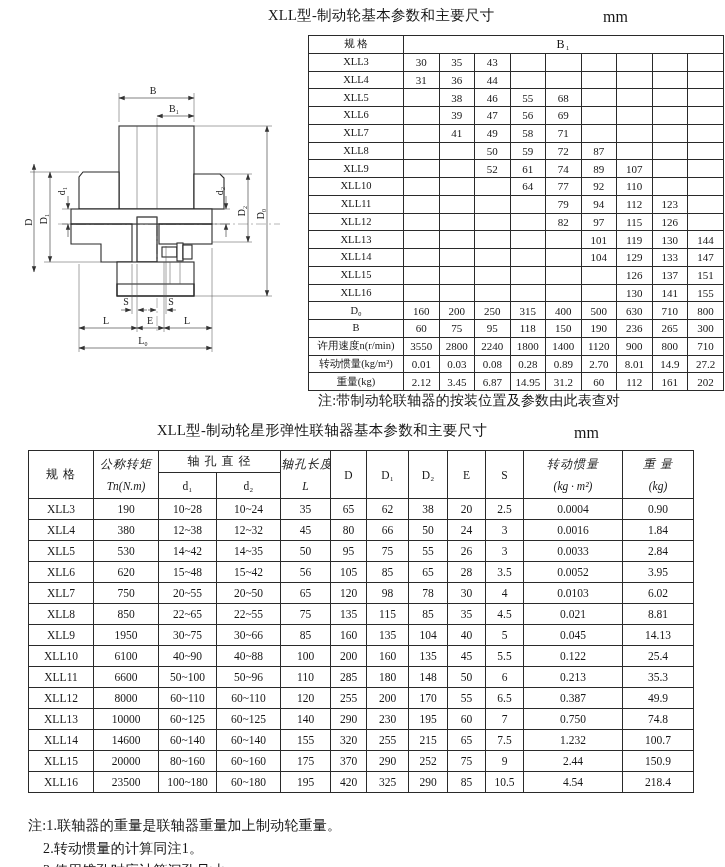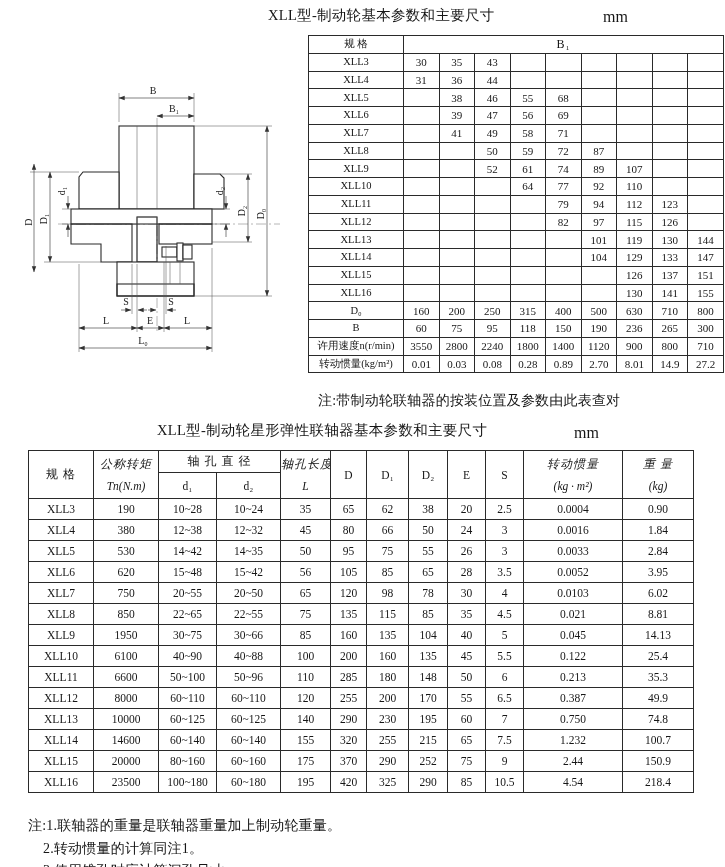--- a/index.html
+++ b/index.html
@@ -384,20 +384,32 @@
         <td class="lbl">转动惯量(kg/m²)</td>
         <td>0.01</td>
         <td>0.03</td>
         <td>0.08</td>
         <td>0.28</td>
         <td>0.89</td>
         <td>2.70</td>
         <td>8.01</td>
         <td>14.9</td>
         <td>27.2</td>
+      </tr>
+      <tr>
+        <td class="lbl">重量(kg)</td>
+        <td>2.12</td>
+        <td>3.45</td>
+        <td>6.87</td>
+        <td>14.95</td>
+        <td>31.2</td>
+        <td>60</td>
+        <td>112</td>
+        <td>161</td>
+        <td>202</td>
       </tr>
     </tbody>
 </table>
 
 <div class="abs note-inline" style="left:318px;top:392px;">注:带制动轮联轴器的按装位置及参数由此表查对</div>
 
 <div class="abs title" style="left:157px;top:421px;">XLL型-制动轮星形弹性联轴器基本参数和主要尺寸</div>
 <div class="abs unit" style="left:574px;top:424px;">mm</div>
 
 <table class="tb2">

